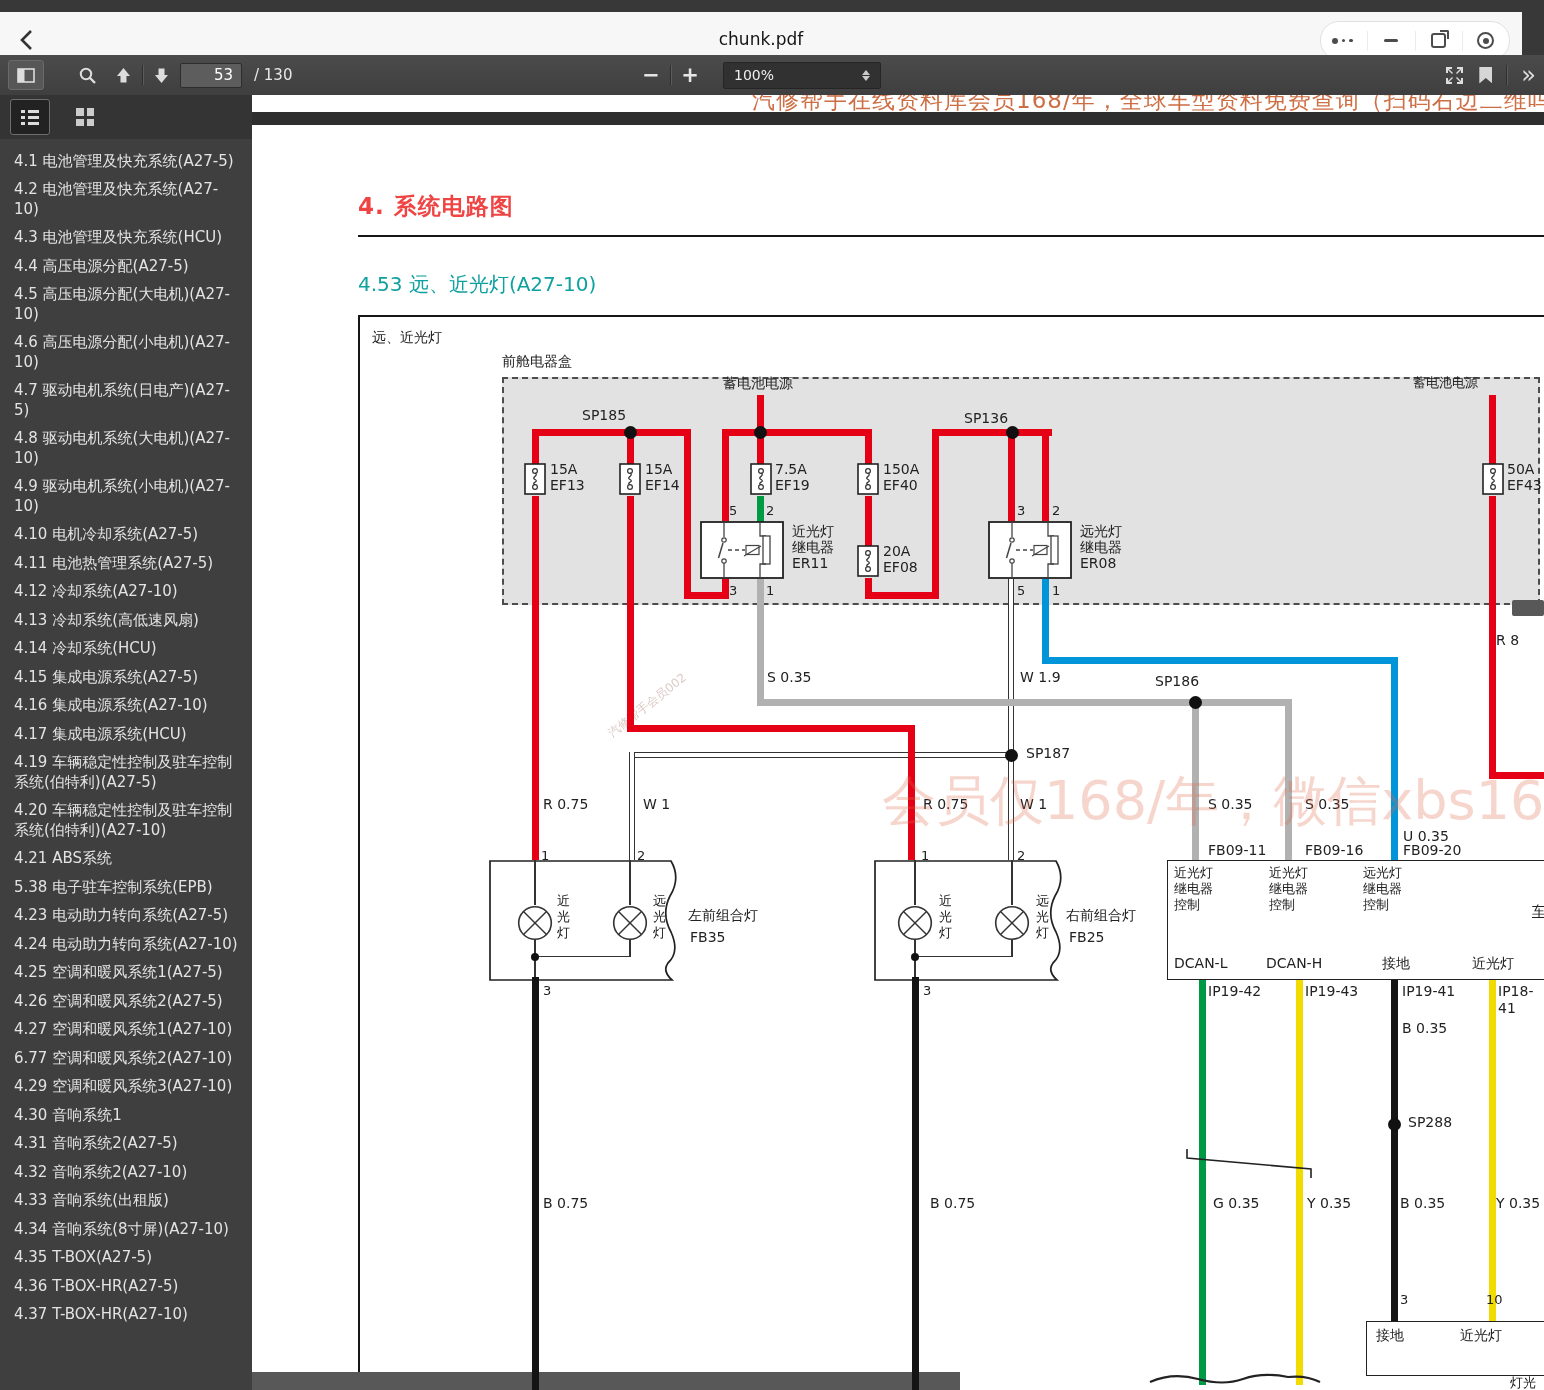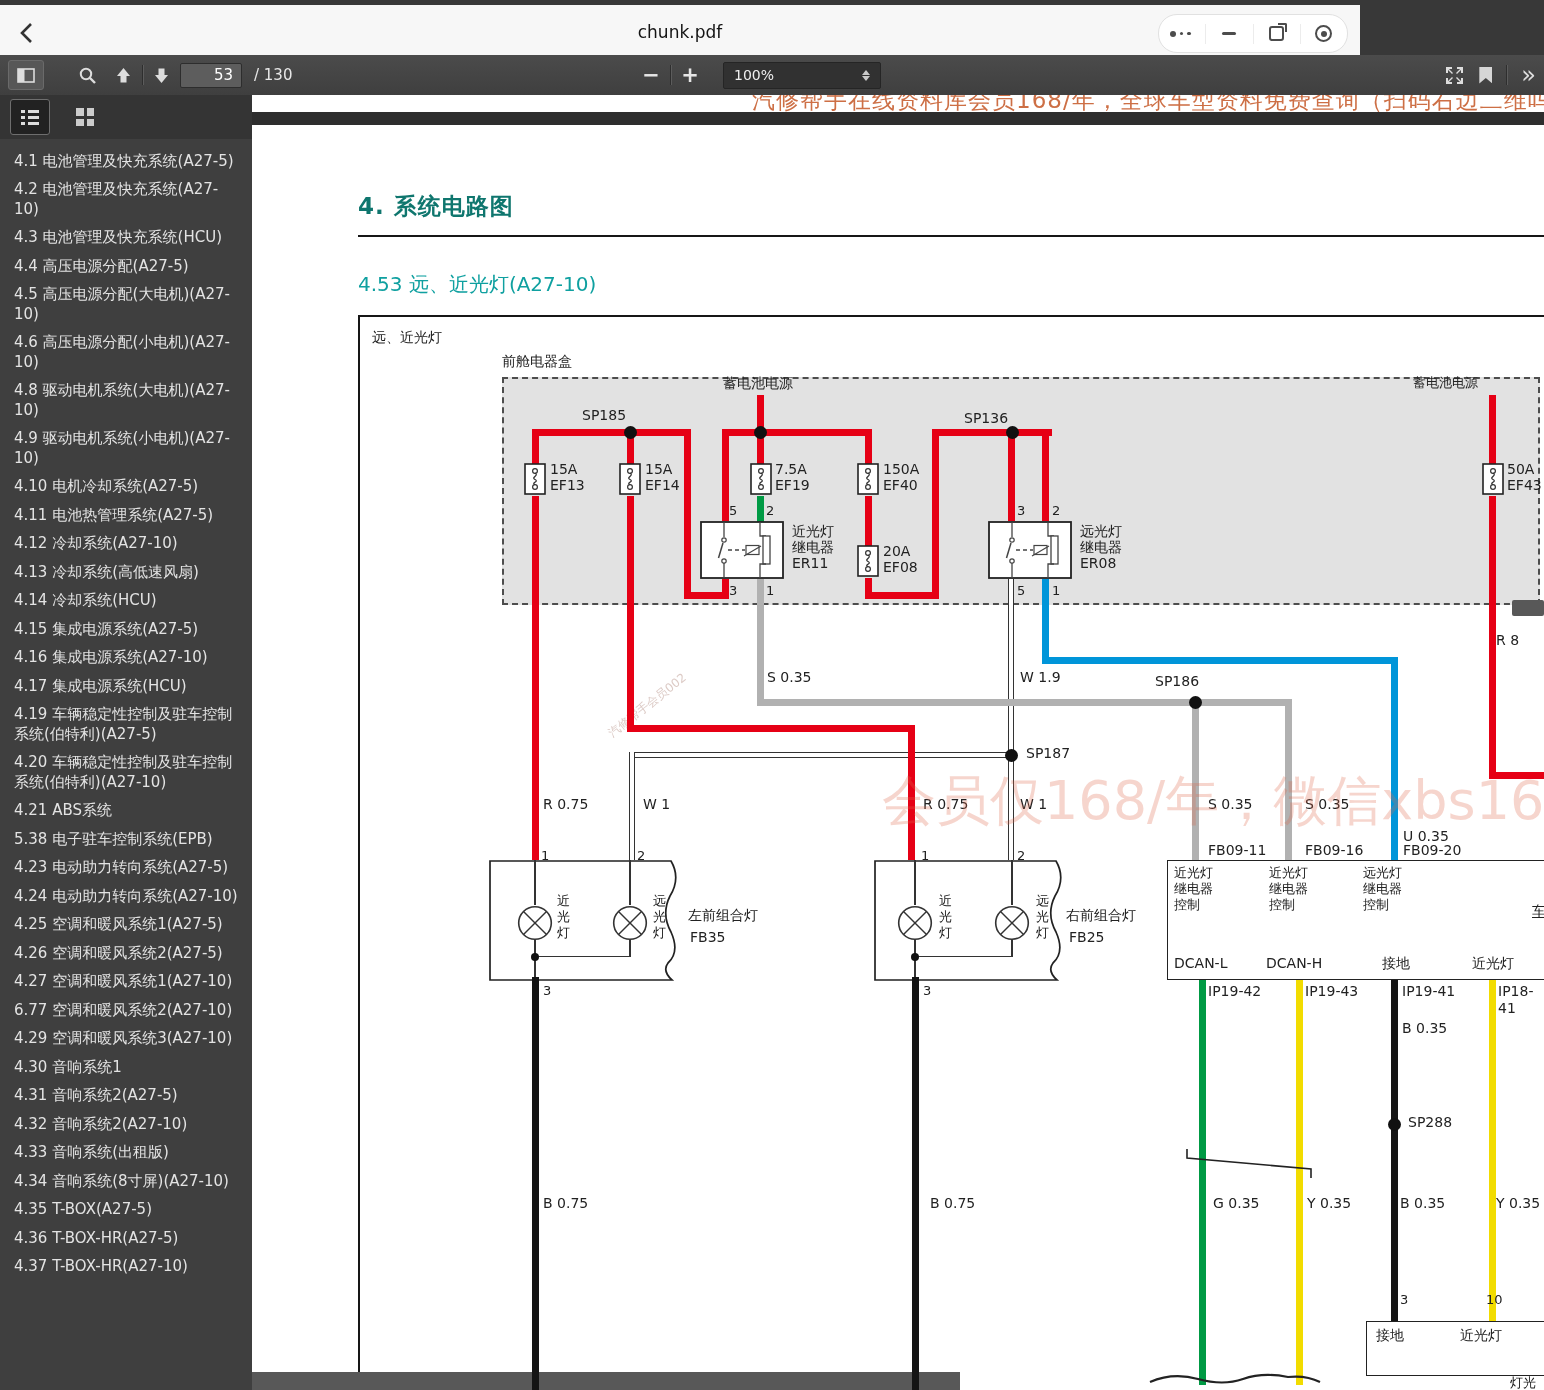--- a/index.html
+++ b/index.html
@@ -1,20 +1,20 @@
 <!DOCTYPE html>
 <html><head>
 <meta charset="utf-8">
 <style>
   html,body{margin:0;padding:0}
   body{width:1544px;height:1390px;overflow:hidden;position:relative;
        font-family:"DejaVu Sans","Liberation Sans",sans-serif;background:#383838}
 
   
-  .titlebar{position:absolute;left:0;top:5px;width:1360px;height:55px;background:#f7f7f7;border-bottom:1px solid #eaeaea}
+  .titlebar{position:absolute;left:0;top:12px;width:1522px;height:55px;background:#f7f7f7;border-bottom:1px solid #eaeaea}
   .backbtn{position:absolute;left:14px;top:14px;width:28px;height:28px;cursor:pointer}
   .apptitle{position:absolute;left:0;top:0;width:100%;height:55px;line-height:55px;text-align:center;
             font-size:17px;color:#141414;font-weight:500}
   .capsule{position:absolute;right:12px;top:9px;width:188px;height:37px;background:#fff;
            border:1px solid #e1e1e1;border-radius:19px;display:flex;align-items:center;overflow:hidden}
   .capseg{flex:1;height:100%;display:flex;align-items:center;justify-content:center}
   .capdiv{width:1px;height:20px;background:#ececec}
   .dots i{display:inline-block;border-radius:50%;background:#4c4c4c;vertical-align:middle}
   .dots i:nth-child(1){width:6px;height:6px;margin-right:4px}
   .dots i:nth-child(2),.dots i:nth-child(3){width:3.5px;height:3.5px;margin-right:4px}
@@ -54,21 +54,21 @@
   .sbbtn{width:38px;height:34px;display:flex;align-items:center;justify-content:center;cursor:pointer;border-radius:3px}
   .sbbtn.active{background:#222;border:1px solid #6e6e6e}
   .toc{padding:8px 6px 0 10px}
   .tocitem{color:#e3e3e3;font-size:15px;line-height:19.5px;padding:4.5px 4px;cursor:pointer}
 
   
   .page52{position:absolute;left:252px;top:95px;width:1292px;height:17px;background:#fff;overflow:hidden}
   .wm-top{position:absolute;left:500px;top:-10px;font-size:23px;letter-spacing:1px;color:#cd6f45;white-space:nowrap}
   .pagegap{position:absolute;left:252px;top:112px;width:1292px;height:13px;background:#2e2e2e}
   .page{position:absolute;left:252px;top:125px;width:1292px;height:1265px;background:#fff;overflow:hidden}
-  .h1{position:absolute;left:106px;top:66px;font-size:23px;font-weight:bold;color:#0f766e;letter-spacing:1px}
+  .h1{position:absolute;left:106px;top:66px;font-size:23px;font-weight:bold;color:#ef4444;letter-spacing:1px}
   .hr1{position:absolute;left:106px;top:110px;right:0;height:2px;background:#161616}
   .h2{position:absolute;left:106px;top:146px;font-size:20px;color:#0fa0a0}
   .diagram{position:absolute;left:106px;top:190px;width:1186px;height:1075px;
            border-left:2px solid #161616;border-top:2px solid #161616}
 
   
   .graybox{position:absolute;background:#e2e2e2;border:2px dashed #4d4d4d;z-index:0;box-sizing:border-box}
   .whitebox{position:absolute;background:#fff;border:1.6px solid #222;z-index:2;box-sizing:border-box}
   .wire{position:absolute;z-index:4}
   .wred{background:#e60015}.wgreen{background:#009a44}.wblue{background:#0095d9}
@@ -196,20 +196,21 @@
       </svg>
     </div>
   </div>
   <div class="toc" id="toc">
       <div class="tocitem">4.1 电池管理及快充系统(A27-5)</div>
       <div class="tocitem">4.2 电池管理及快充系统(A27-10)</div>
       <div class="tocitem">4.3 电池管理及快充系统(HCU)</div>
       <div class="tocitem">4.4 高压电源分配(A27-5)</div>
       <div class="tocitem">4.5 高压电源分配(大电机)(A27-10)</div>
       <div class="tocitem">4.6 高压电源分配(小电机)(A27-10)</div>
+      <div class="tocitem">4.7 驱动电机系统(日电产)(A27-5)</div>
       <div class="tocitem">4.8 驱动电机系统(大电机)(A27-10)</div>
       <div class="tocitem">4.9 驱动电机系统(小电机)(A27-10)</div>
       <div class="tocitem">4.10 电机冷却系统(A27-5)</div>
       <div class="tocitem">4.11 电池热管理系统(A27-5)</div>
       <div class="tocitem">4.12 冷却系统(A27-10)</div>
       <div class="tocitem">4.13 冷却系统(高低速风扇)</div>
       <div class="tocitem">4.14 冷却系统(HCU)</div>
       <div class="tocitem">4.15 集成电源系统(A27-5)</div>
       <div class="tocitem">4.16 集成电源系统(A27-10)</div>
       <div class="tocitem">4.17 集成电源系统(HCU)</div>

